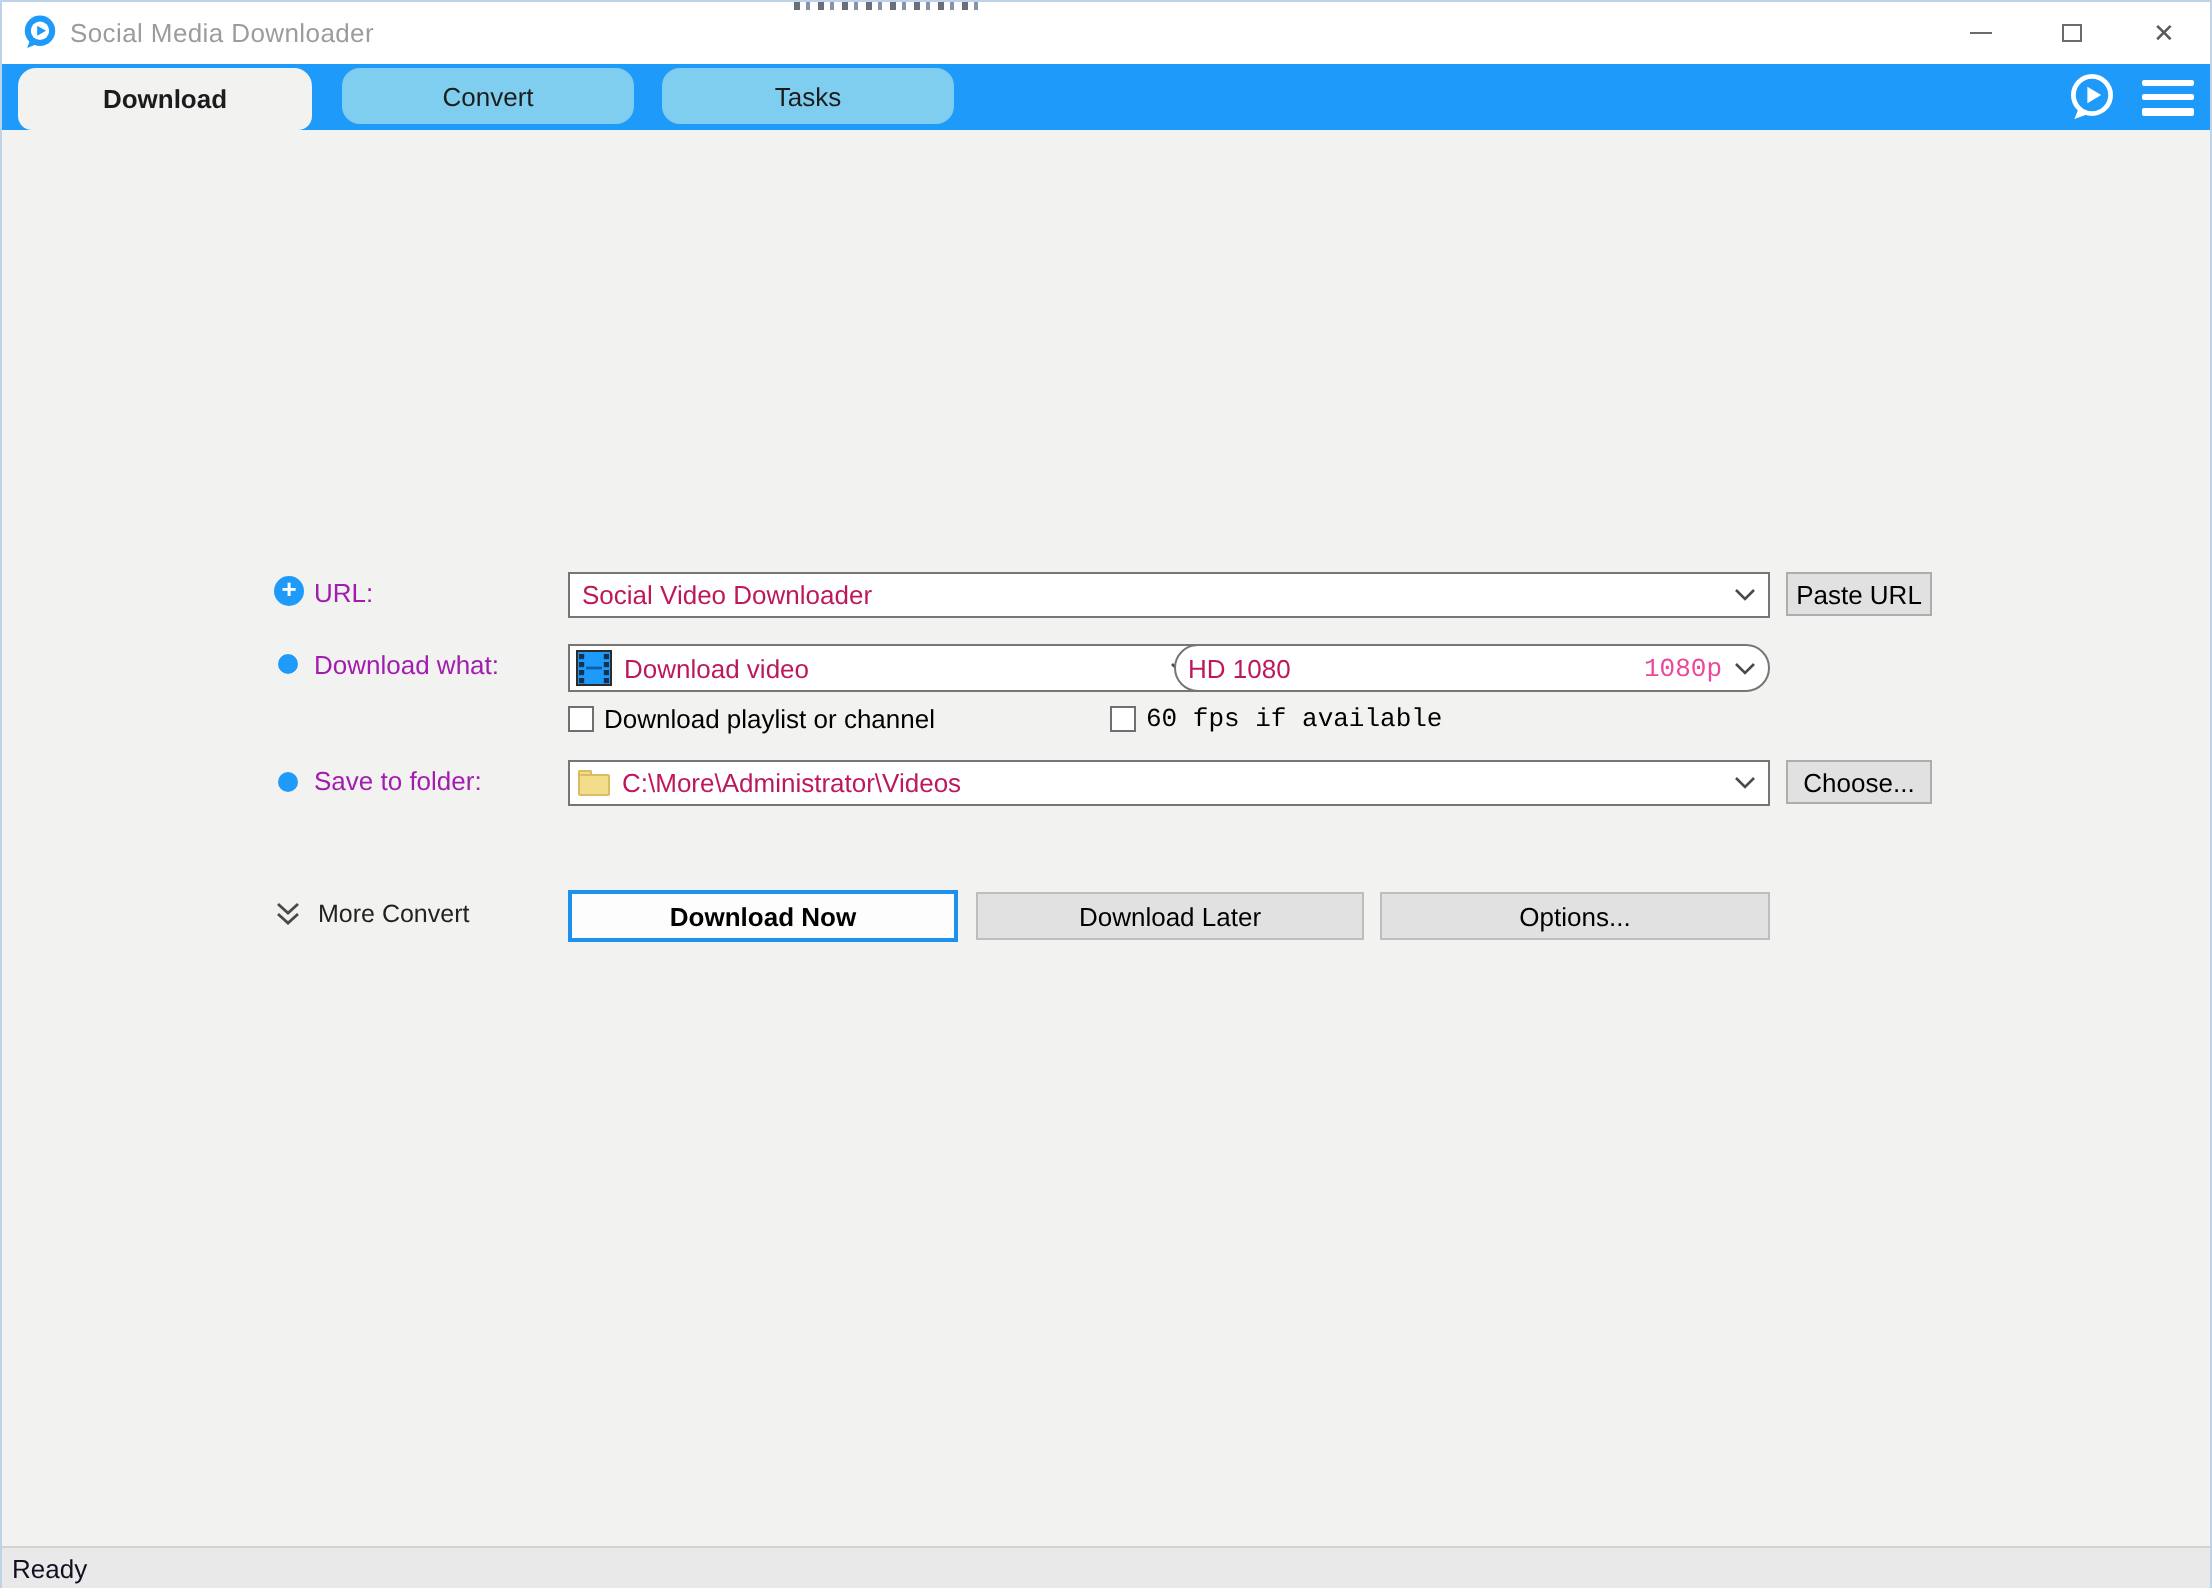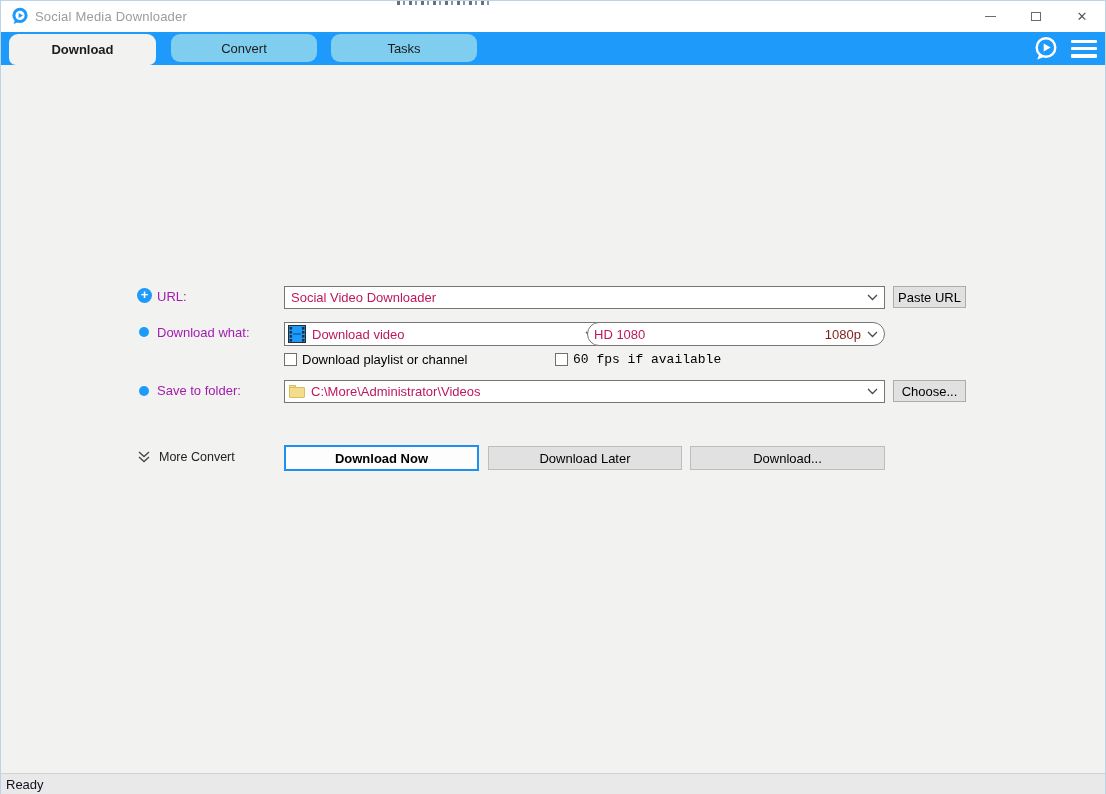--- a/index.html
+++ b/index.html
@@ -46,21 +46,21 @@
   .combo .chev { flex:none; margin-left:6px; display:flex; align-items:center; }
 
   .btn { position:absolute; background:#e1e1e1; border:1px solid #adadad; font-size:13px; color:#000;
          display:flex; align-items:center; justify-content:center; cursor:default; }
   .btn-primary { background:#fdfdfd; border:2px solid #1e90f0; font-weight:bold; }
 
   .checkbox-row { position:absolute; display:flex; align-items:center; }
   .cbx { width:13px; height:13px; background:#fff; border:1px solid #707070; flex:none; }
   .cbx-label { font-size:13px; color:#000; margin-left:5px; white-space:nowrap;text-align:right; }
 
-  .quality { color:#7f1d1d; font-size:13px; margin-left:auto; flex:none; }
+  .quality { color:#ec4899; font-size:13px; margin-left:auto; flex:none;font-family:Liberation Mono, monospace; }
 
   .more-opts { position:absolute; left:136px; top:385px; display:flex; align-items:center; gap:8px; }
   .more-opts .lbl { font-size:12.5px; color:#222; }
 
   .folder-ico { width:16px; height:13px; position:relative; flex:none; margin-right:6px; }
   .folder-ico .back { position:absolute; left:0; top:2px; width:16px; height:11px; background:#f3dd8a; border:1px solid #d8bd62; border-radius:1px; }
   .folder-ico .tabp { position:absolute; left:0; top:0px; width:7px; height:4px; background:#f3dd8a; border:1px solid #d8bd62; border-bottom:none; border-radius:1px 1px 0 0; }
 
   .film-ico { flex:none; margin-right:6px; display:flex; }
 
@@ -202,21 +202,21 @@
       <span class="lbl">More Convert</span>
     </div>
 
     <div class="btn btn-primary" style="left:283px; top:380px; width:195px; height:26px;">
       <span>Download Now</span>
     </div>
     <div class="btn" style="left:487px; top:381px; width:194px; height:24px; border-color:#bdbdbd;">
       <span>Download Later</span>
     </div>
     <div class="btn" style="left:689px; top:381px; width:195px; height:24px; border-color:#bdbdbd;">
-      <span>Download...</span>
+      <span>Options...</span>
     </div>
 
   </div>
 
   <div class="statusbar">
     <span class="txt">Ready</span>
   </div>
 
 </div>
 

